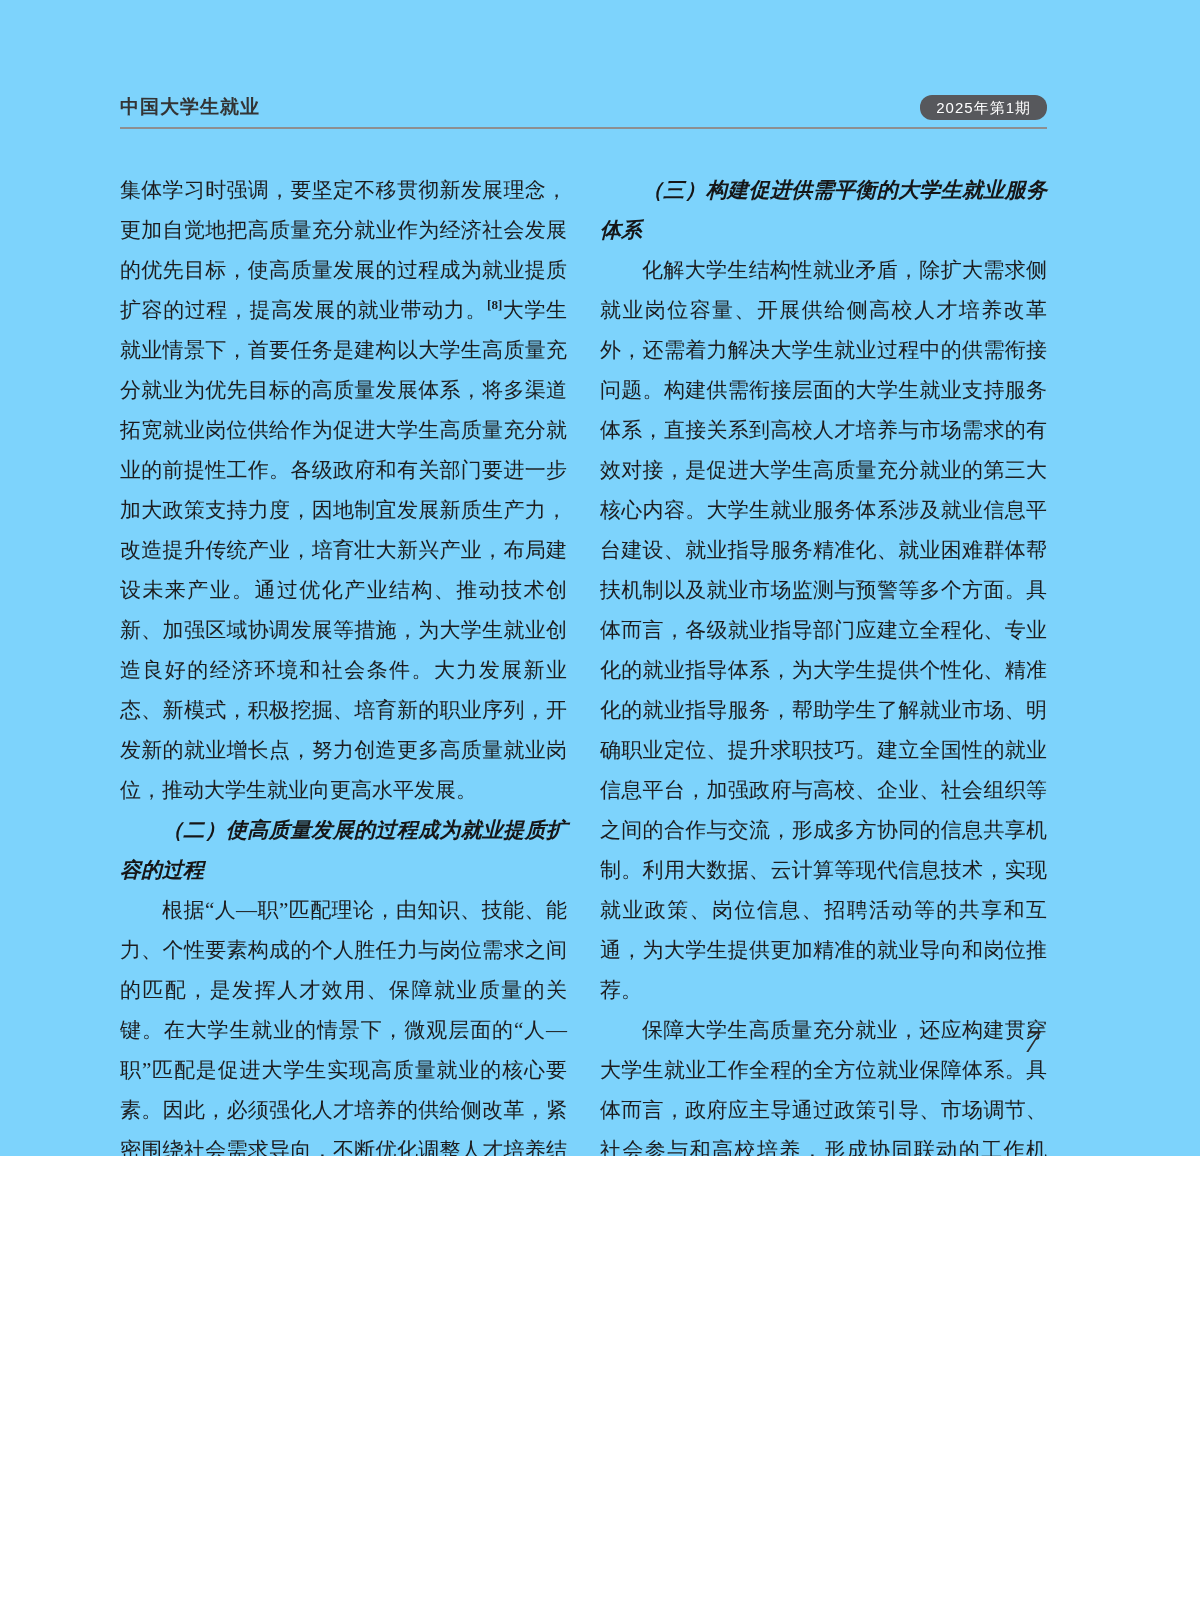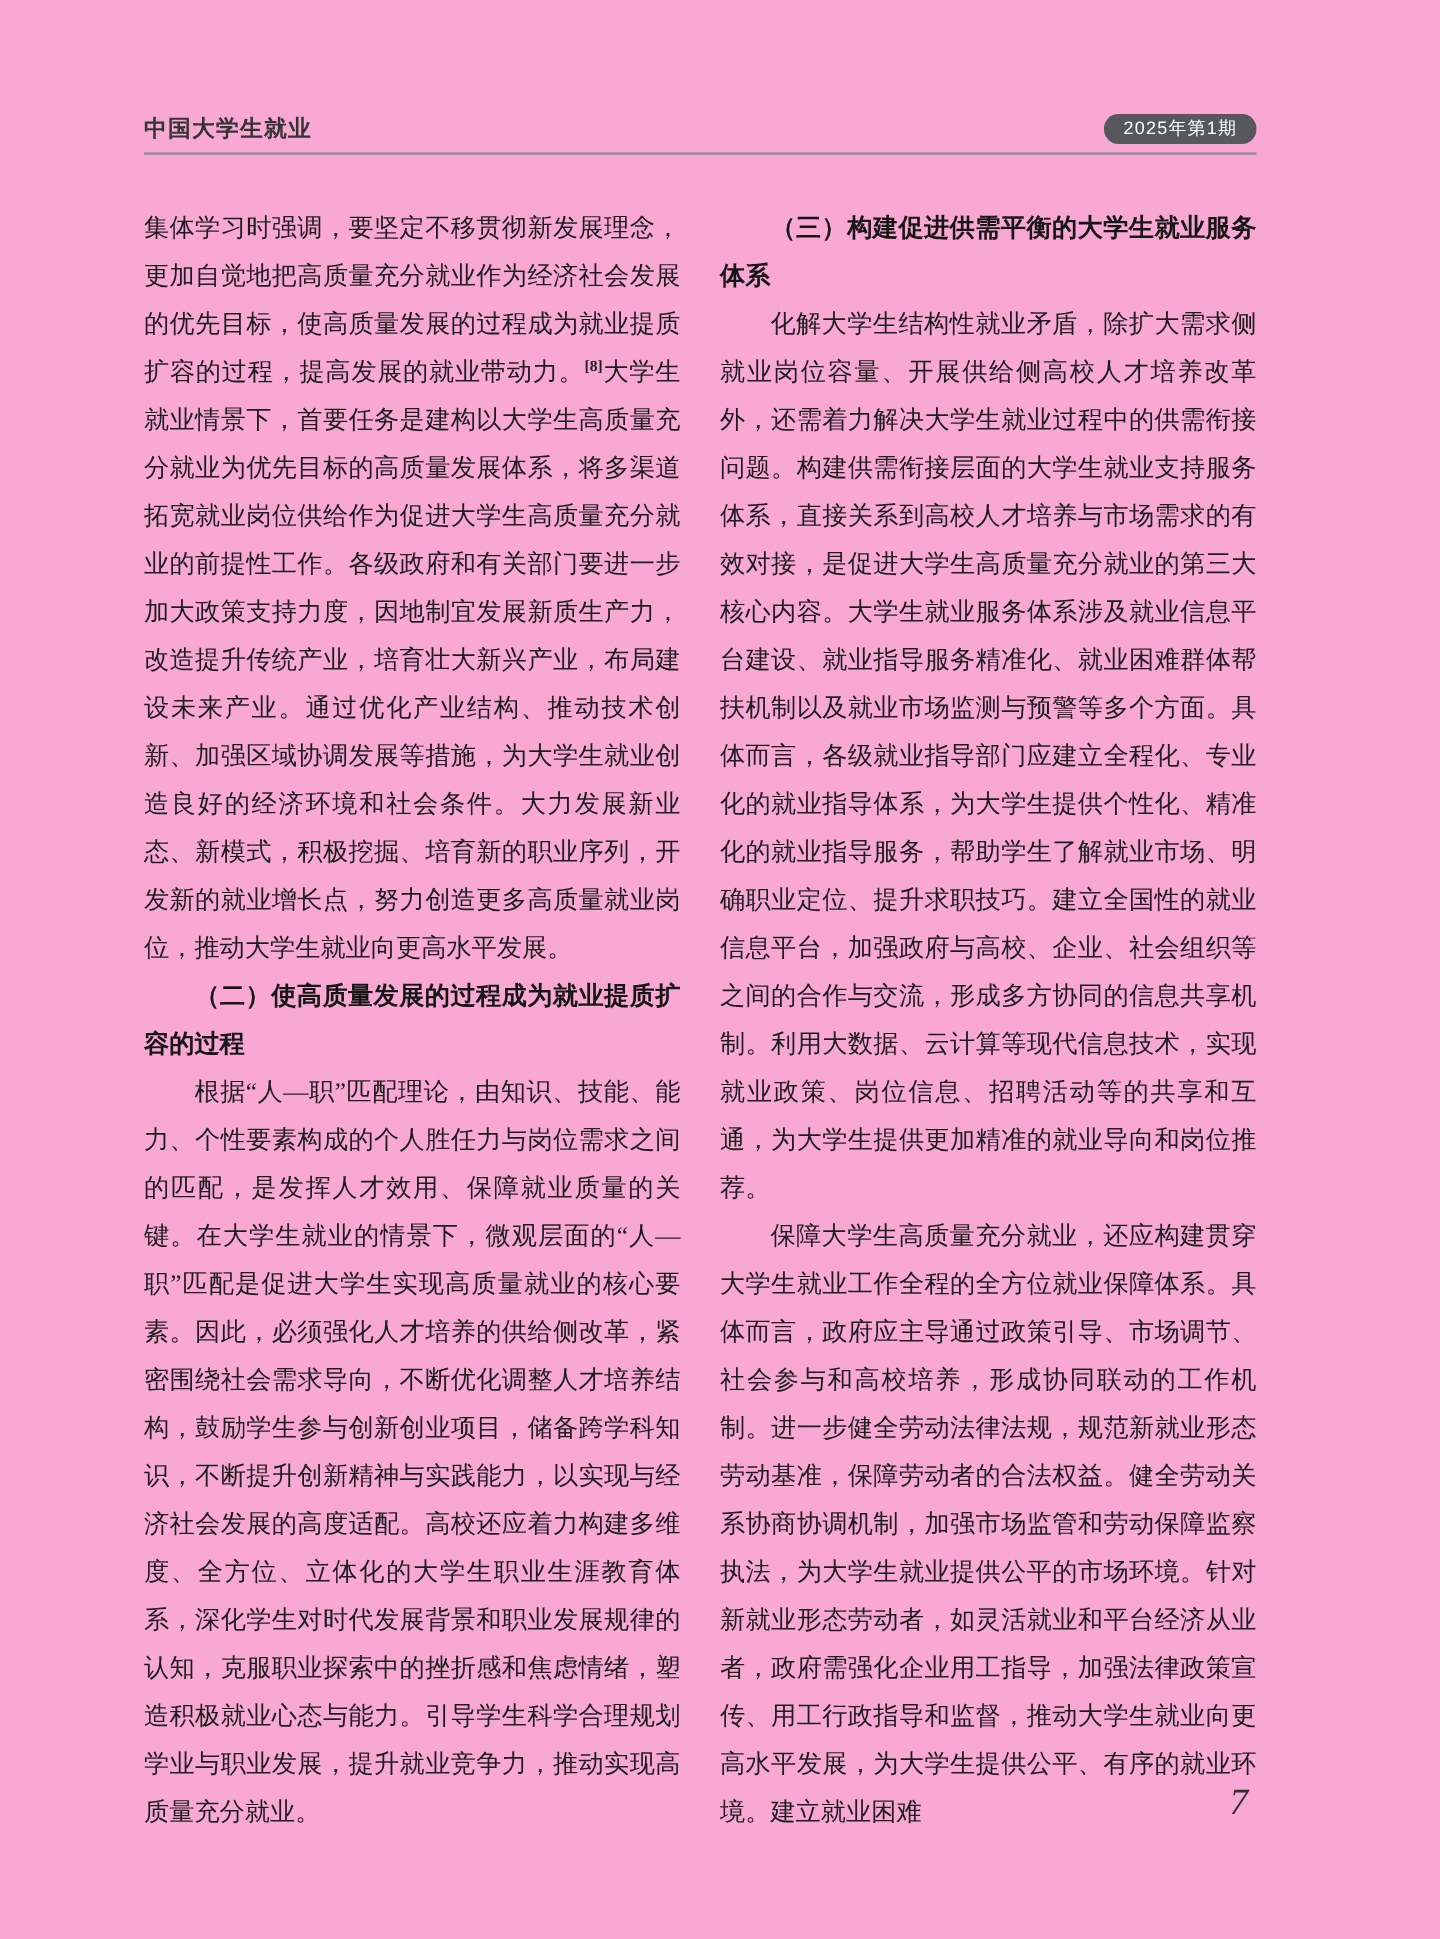--- a/index.html
+++ b/index.html
@@ -2,22 +2,22 @@
 <html lang="zh"><head>
 <meta charset="utf-8">
 <style>
   * { margin: 0; padding: 0; box-sizing: border-box; }
   html, body { background: #ffffff; }
   body { font-family: "Liberation Serif", serif; }
 
   .page {
     position: relative;
     width: 1200px;
-    height: 1616px;
-    background: #f9a8d4;
+    height: 1156px;
+    background: #7dd3fc;
     margin: 0 auto;
     overflow: hidden;
   }
 
   
   .page-header {
     position: absolute;
     top: 94px;
     left: 120px;
     width: 927px;
@@ -66,20 +66,21 @@
     line-height: 40px;
     color: #1d1d1f;
     text-align: justify;
     text-justify: inter-ideograph;
   }
   .col p { text-indent: 2em; }
   .col p.continuation { text-indent: 0; }
   .col p.heading {
     font-weight: bold;
     color: #161617;
+    font-style: italic;
   }
   sup.citation {
     font-size: 13px;
     font-weight: bold;
     vertical-align: super;
     line-height: 0;
   }
 
   
   .page-number {

